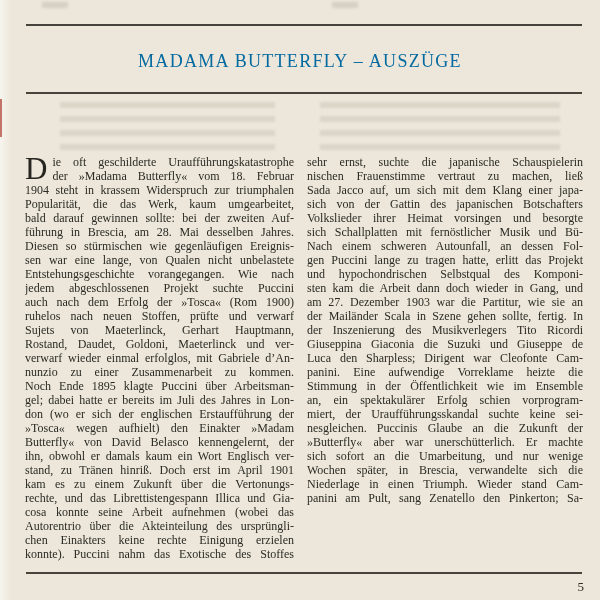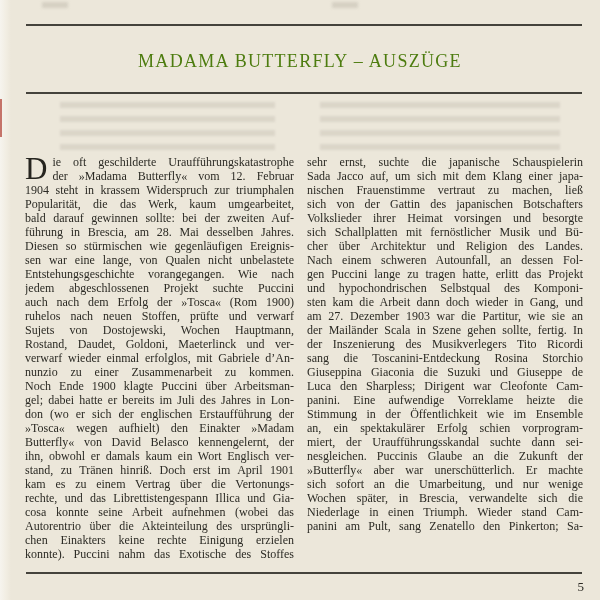--- a/index.html
+++ b/index.html
@@ -42,21 +42,21 @@
   .rule-title  { top: 92px; }
   .rule-bottom { top: 572px; }
   .title {
     position: absolute;
     top: 51px;
     left: 0;
     width: 100%;
     text-align: center;
     font-size: 18px;
     letter-spacing: 1.3px;
-    color: #4d7c0f;
+    color: #0369a1;
     white-space: nowrap;
   }
   
   .show-through {
     position: absolute;
     height: 52px;
     top: 102px;
     background: repeating-linear-gradient(180deg,
       rgba(110,104,90,0.13) 0px, rgba(110,104,90,0.13) 6px,
       rgba(110,104,90,0) 6px, rgba(110,104,90,0) 14px);
@@ -128,73 +128,71 @@
   <div class="rule rule-title"></div>
 
   <div class="show-through left"></div>
   <div class="show-through right"></div>
 
   <div class="columns">
     <div class="col left">
       <span class="dropcap">D</span>
       <div>
           <div class="line">ie oft geschilderte Uraufführungskatastrophe</div>
-          <div class="line">der »Madama Butterfly« vom 12. Februar</div>
+          <div class="line">der »Madama Butterfly« vom 18. Februar</div>
           <div class="line">1904 steht in krassem Widerspruch zur triumphalen</div>
           <div class="line">Popularität, die das Werk, kaum umgearbeitet,</div>
           <div class="line">bald darauf gewinnen sollte: bei der zweiten Auf-</div>
           <div class="line">führung in Brescia, am 28. Mai desselben Jahres.</div>
           <div class="line">Diesen so stürmischen wie gegenläufigen Ereignis-</div>
           <div class="line">sen war eine lange, von Qualen nicht unbelastete</div>
           <div class="line">Entstehungsgeschichte vorangegangen. Wie nach</div>
           <div class="line">jedem abgeschlossenen Projekt suchte Puccini</div>
           <div class="line">auch nach dem Erfolg der »Tosca« (Rom 1900)</div>
           <div class="line">ruhelos nach neuen Stoffen, prüfte und verwarf</div>
-          <div class="line">Sujets von Dostojewski, Wochen Hauptmann,</div>
+          <div class="line">Sujets von Maeterlinck, Gerhart Hauptmann,</div>
           <div class="line">Rostand, Daudet, Goldoni, Maeterlinck und ver-</div>
           <div class="line">verwarf wieder einmal erfolglos, mit Gabriele d’An-</div>
           <div class="line">nunzio zu einer Zusammenarbeit zu kommen.</div>
-          <div class="line">Noch Ende 1900 klagte Puccini über Arbeitsman-</div>
+          <div class="line">Noch Ende 1895 klagte Puccini über Arbeitsman-</div>
           <div class="line">gel; dabei hatte er bereits im Juli des Jahres in Lon-</div>
           <div class="line">don (wo er sich der englischen Erstaufführung der</div>
           <div class="line">»Tosca« wegen aufhielt) den Einakter »Madam</div>
           <div class="line">Butterfly« von David Belasco kennengelernt, der</div>
           <div class="line">ihn, obwohl er damals kaum ein Wort Englisch ver-</div>
           <div class="line">stand, zu Tränen hinriß. Doch erst im April 1901</div>
-          <div class="line">kam es zu einem Vertrag über die Vertonungs-</div>
+          <div class="line">kam es zu einem Zukunft über die Vertonungs-</div>
           <div class="line">rechte, und das Librettistengespann Illica und Gia-</div>
           <div class="line">cosa konnte seine Arbeit aufnehmen (wobei das</div>
           <div class="line">Autorentrio über die Akteinteilung des ursprüngli-</div>
           <div class="line">chen Einakters keine rechte Einigung erzielen</div>
           <div class="line">konnte). Puccini nahm das Exotische des Stoffes</div>
         </div>
     </div>
     <div class="col right">
       <div>
           <div class="line">sehr ernst, suchte die japanische Schauspielerin</div>
+          <div class="line">nischen Frauenstimme vertraut zu machen, ließ</div>
           <div class="line">Sada Jacco auf, um sich mit dem Klang einer japa-</div>
-          <div class="line">nischen Frauenstimme vertraut zu machen, ließ</div>
           <div class="line">sich von der Gattin des japanischen Botschafters</div>
           <div class="line">Volkslieder ihrer Heimat vorsingen und besorgte</div>
           <div class="line">sich Schallplatten mit fernöstlicher Musik und Bü-</div>
-          <div class="line">cher über Architektur und Religion des Landes.</div>
           <div class="line">Nach einem schweren Autounfall, an dessen Fol-</div>
           <div class="line">gen Puccini lange zu tragen hatte, erlitt das Projekt</div>
           <div class="line">und hypochondrischen Selbstqual des Komponi-</div>
           <div class="line">sten kam die Arbeit dann doch wieder in Gang, und</div>
           <div class="line">am 27. Dezember 1903 war die Partitur, wie sie an</div>
           <div class="line">der Mailänder Scala in Szene gehen sollte, fertig. In</div>
           <div class="line">der Inszenierung des Musikverlegers Tito Ricordi</div>
-          <div class="line">sang die Toscanini-Entdeckung Rosina Storchio</div>
           <div class="line">Giuseppina Giaconia die Suzuki und Giuseppe de</div>
           <div class="line">Luca den Sharpless; Dirigent war Cleofonte Cam-</div>
           <div class="line">panini. Eine aufwendige Vorreklame heizte die</div>
           <div class="line">Stimmung in der Öffentlichkeit wie im Ensemble</div>
           <div class="line">an, ein spektakulärer Erfolg schien vorprogram-</div>
-          <div class="line">miert, der Uraufführungsskandal suchte dann sei-</div>
+          <div class="line">miert, der Uraufführungsskandal suchte keine sei-</div>
           <div class="line">nesgleichen. Puccinis Glaube an die Zukunft der</div>
           <div class="line">»Butterfly« aber war unerschütterlich. Er machte</div>
           <div class="line">sich sofort an die Umarbeitung, und nur wenige</div>
           <div class="line">Wochen später, in Brescia, verwandelte sich die</div>
           <div class="line">Niederlage in einen Triumph. Wieder stand Cam-</div>
           <div class="line">panini am Pult, sang Zenatello den Pinkerton; Sa-</div>
         </div>
     </div>
   </div>
 

